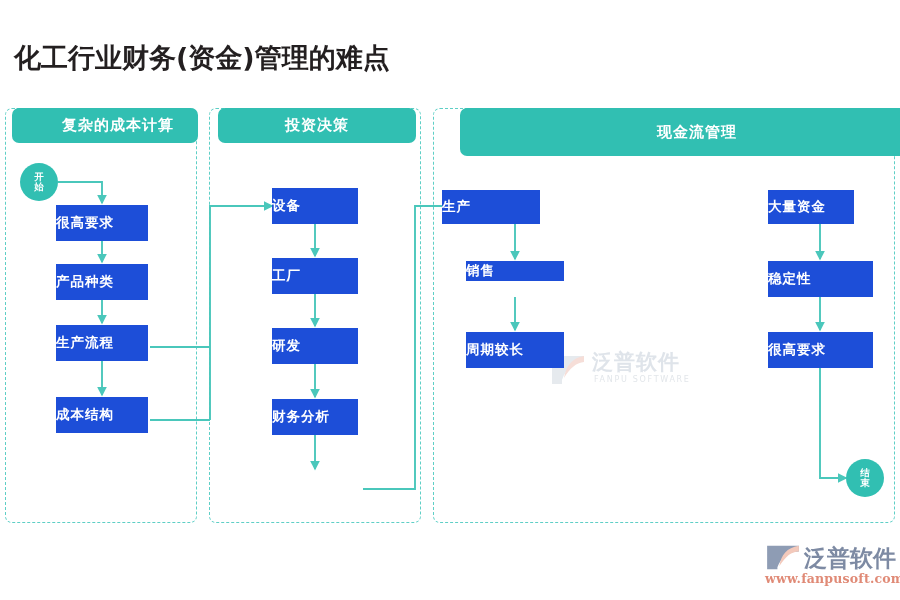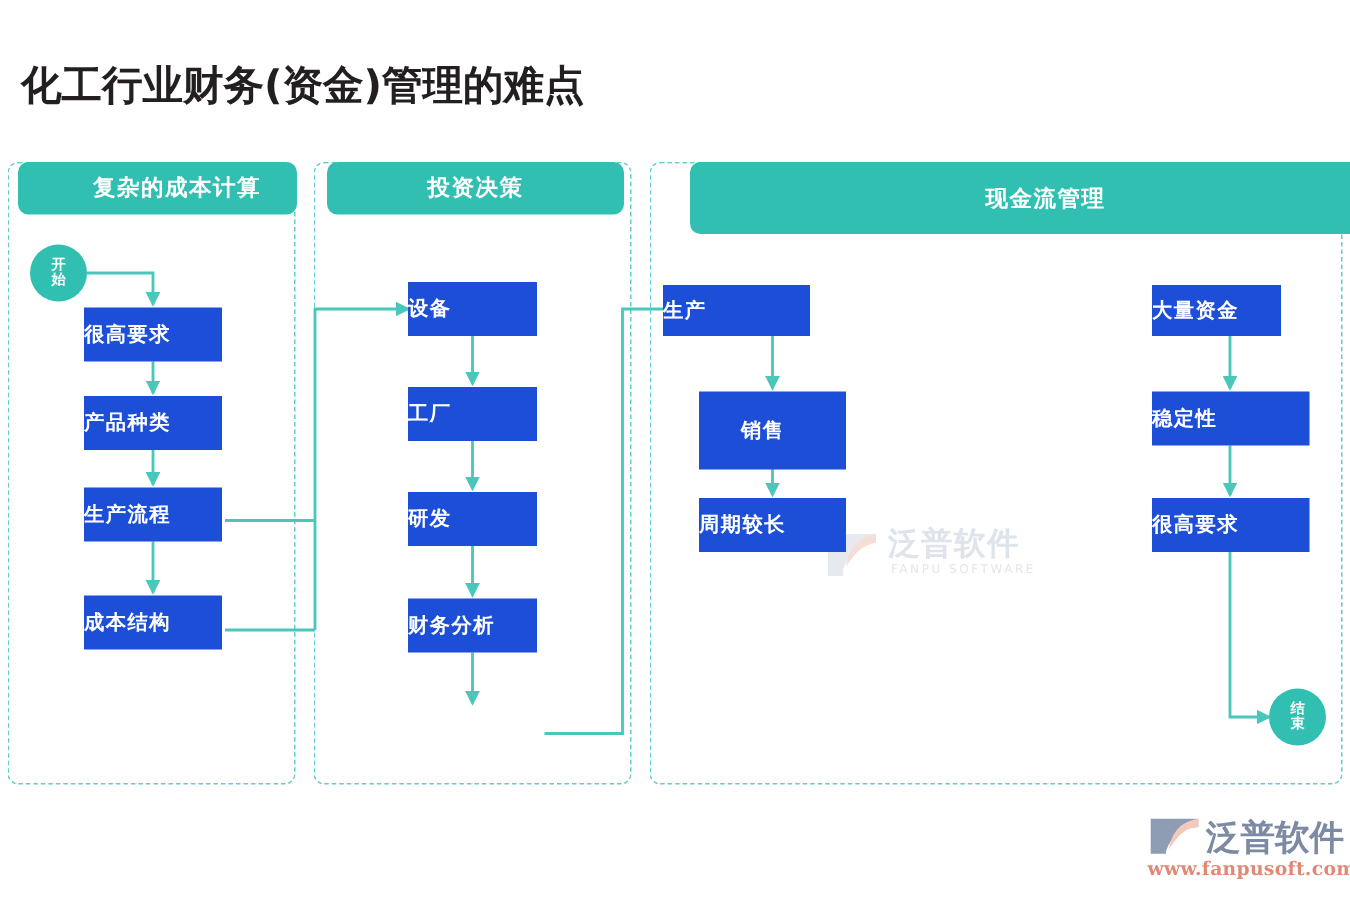--- a/index.html
+++ b/index.html
@@ -230,21 +230,21 @@
   <div class="node" style="left:272px; top:328px; width:86px; height:36px;">
     <span>研发</span>
   </div>
   <div class="node" style="left:272px; top:399px; width:86px; height:36px;">
     <span>财务分析</span>
   </div>
 
   <div class="node" style="left:442px; top:190px; width:98px; height:34px;">
     <span>生产</span>
   </div>
-  <div class="node" style="left:466px; top:261px; width:98px; height:52px;padding-left:28px;">
+  <div class="node" style="left:466px; top:261px; width:98px; height:20px;">
     <span>销售</span>
   </div>
   <div class="node" style="left:466px; top:332px; width:98px; height:36px;">
     <span>周期较长</span>
   </div>
 
   <div class="node" style="left:768px; top:190px; width:86px; height:34px;">
     <span>大量资金</span>
   </div>
   <div class="node" style="left:768px; top:261px; width:105px; height:36px;">

